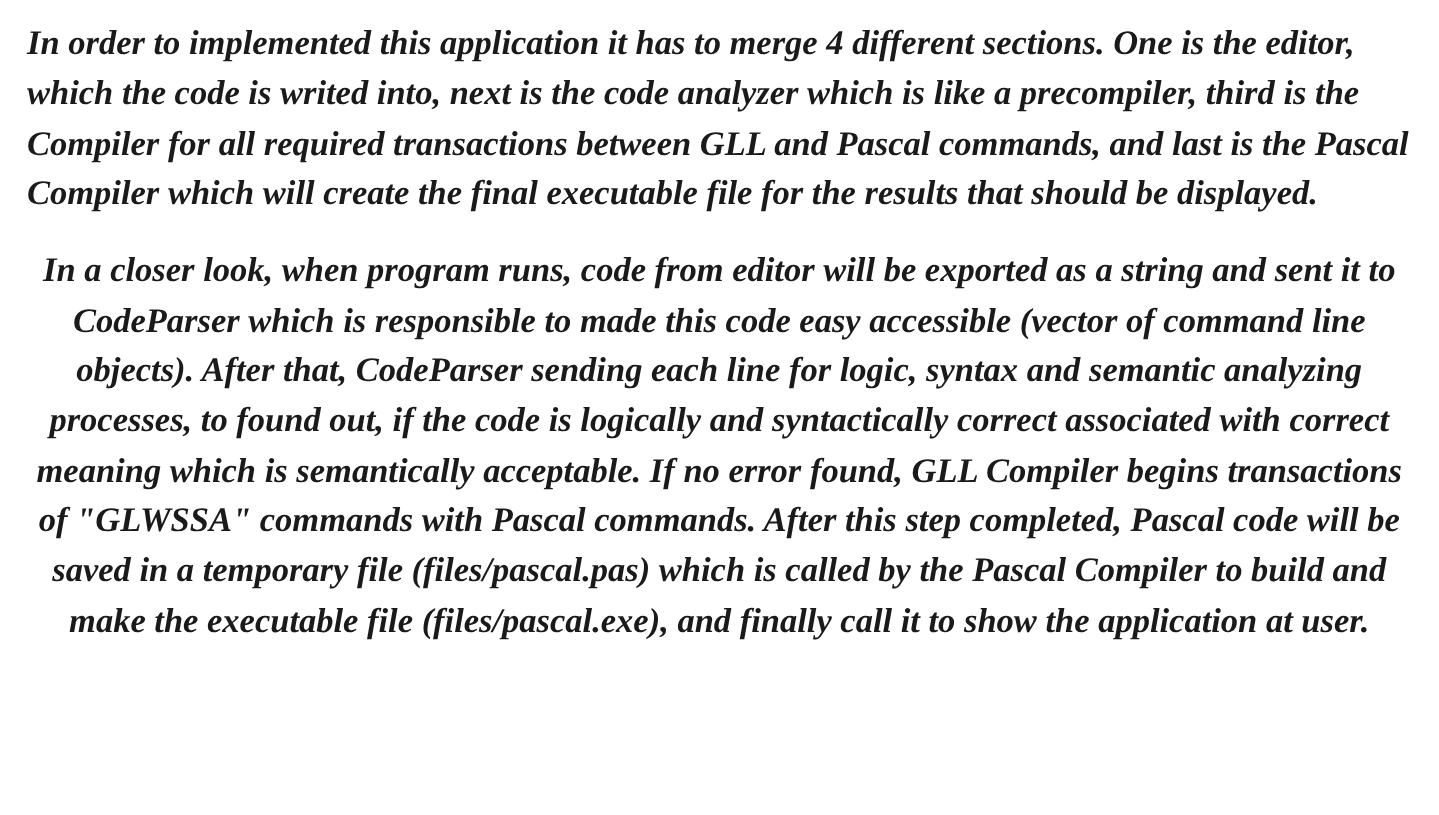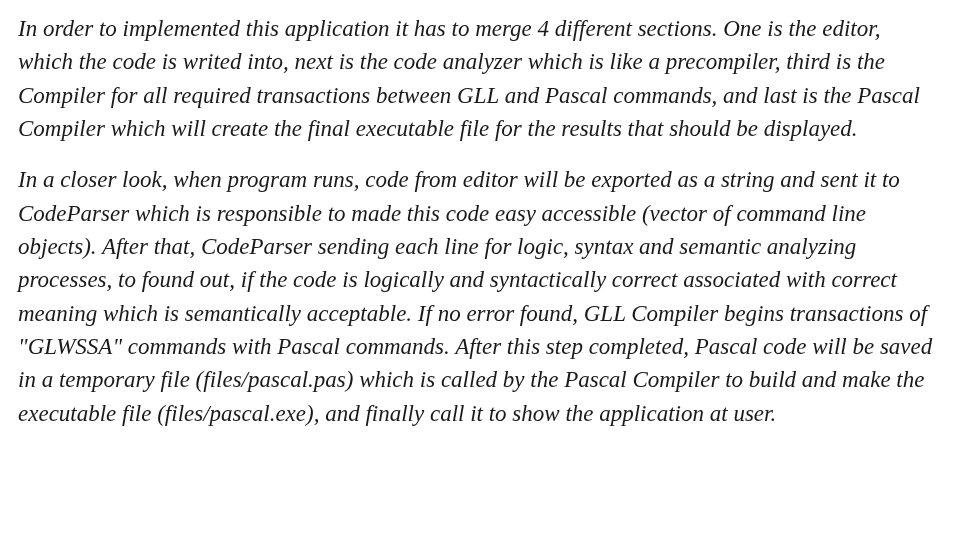--- a/index.html
+++ b/index.html
@@ -1,35 +1,37 @@
 <!DOCTYPE html>
 <html><head>
   <meta charset="utf-8">
   <style>
     * {
       margin: 0;
       padding: 0;
       box-sizing: border-box;
+      font-weight: bold;
     }
     body {
       width: 959px;
       height: 543px;
       background: #ffffff;
       font-family: Georgia, 'Times New Roman', serif;
       font-style: italic;
       font-size: 23px;
       line-height: 1.45;
       color: #1a1a1a;
       padding: 12px 18px;
       overflow: hidden;
     }
     .paragraph {
       margin-bottom: 18px;
     }
     .paragraph:last-child {
       margin-bottom: 0;
+      text-align: center;
     }
   </style>
 </head>
 <body>
 
 <div class="paragraph">In order to implemented this application it has to merge 4 different sections. One is the editor, which the code is writed into, next is the code analyzer which is like a precompiler, third is the Compiler for all required transactions between GLL and Pascal commands, and last is the Pascal Compiler which will create the final executable file for the results that should be displayed.</div>
 <div class="paragraph">In a closer look, when program runs, code from editor will be exported as a string and sent it to CodeParser which is responsible to made this code easy accessible (vector of command line objects). After that, CodeParser sending each line for logic, syntax and semantic analyzing processes, to found out, if the code is logically and syntactically correct associated with correct meaning which is semantically acceptable. If no error found, GLL Compiler begins transactions of "GLWSSA" commands with Pascal commands. After this step completed, Pascal code will be saved in a temporary file (files/pascal.pas) which is called by the Pascal Compiler to build and make the executable file (files/pascal.exe), and finally call it to show the application at user.</div>
 
 </body></html>

